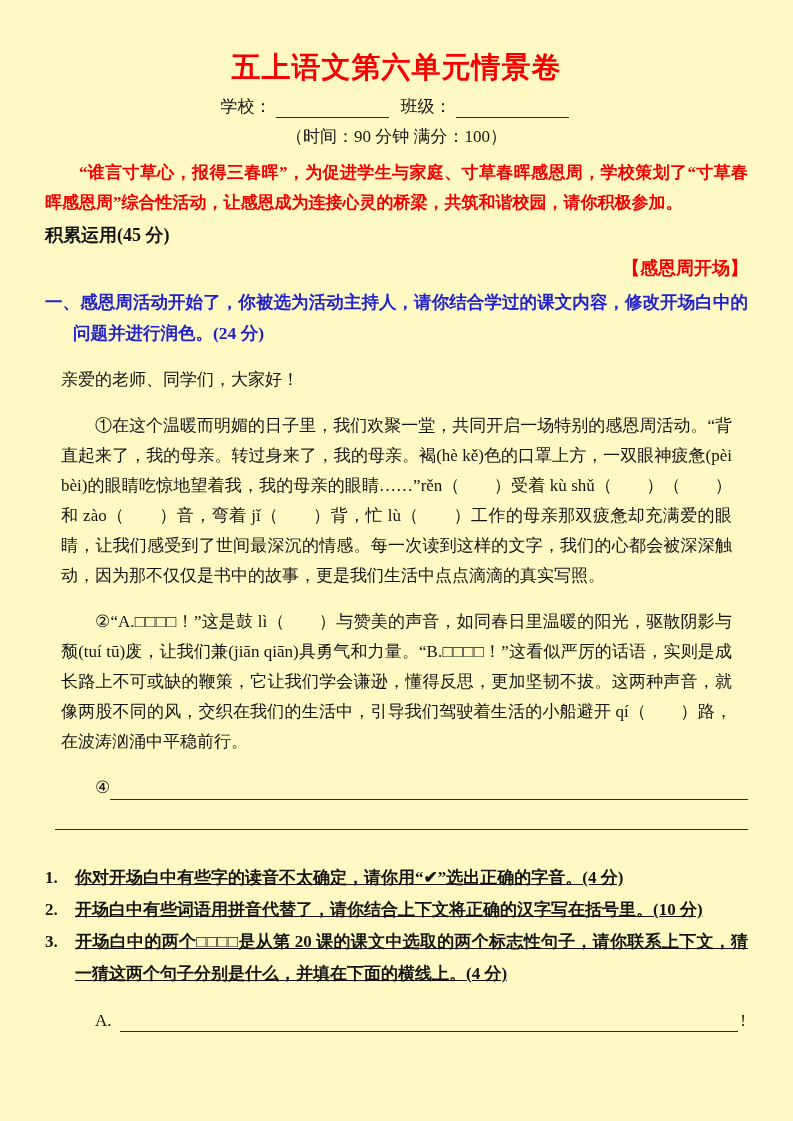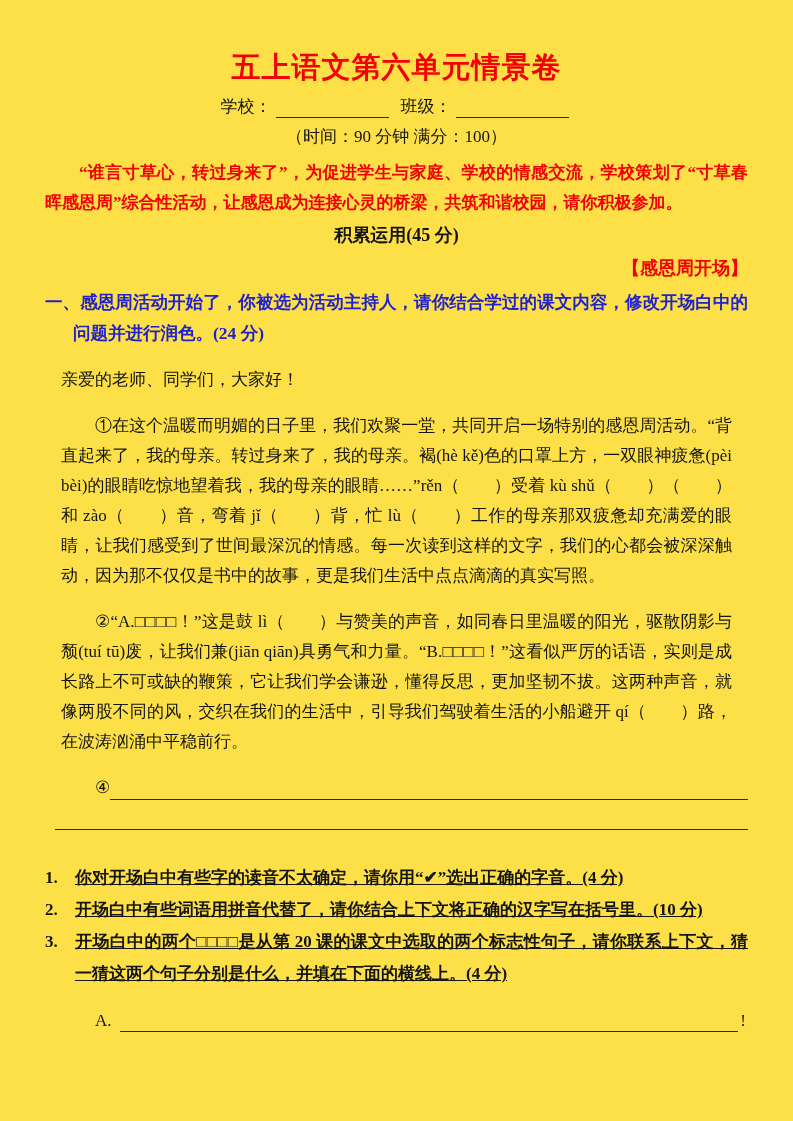--- a/index.html
+++ b/index.html
@@ -1,21 +1,21 @@
 <!DOCTYPE html>
 <html><head>
 <meta charset="utf-8">
 <style>
   * { box-sizing: border-box; }
   html, body { margin: 0; padding: 0; background: #ffffff; }
   .page {
     position: relative;
     width: 793px; height: 1121px;
     margin: 0 auto;
-    background: #fde047;
+    background: #fef9c3;
     font-family: "Liberation Serif", "DejaVu Serif", serif;
     color: #141414;
     padding: 44px 45px 0 45px;
     overflow: hidden;
   }
   .title {
     margin: 6px 0 10px 0;
     text-align: center;
     color: #f40000;
     font-size: 29px;
@@ -41,21 +41,21 @@
   .time-row { text-align: center; font-size: 17px; line-height: 26px; margin-top: 4px; }
   .intro {
     color: #f20000;
     font-weight: bold;
     font-size: 17px;
     line-height: 30px;
     text-align: justify;
     text-indent: 2em;
     margin: 8px 0 2px 0;
   }
-  .center-black { text-align: center; font-weight: bold; font-size: 18px; line-height: 30px; margin: 2px 0; }
+  .center-black { font-weight: bold; font-size: 18px; line-height: 30px; margin: 2px 0; }
   .center-red { text-align: right; font-weight: bold; font-size: 18px; line-height: 32px; color: #f20000; margin: 0 0 3px 0; }
   .q-one {
     color: #2222cd;
     font-weight: bold;
     font-size: 17.5px;
     line-height: 31px;
     padding-left: 28px;
     text-indent: -28px;
     text-align: justify;
     margin: 2px 0 1px 0;
@@ -121,21 +121,21 @@
       <span class="uline"></span>
     </span>
     <span class="info-pair">
       <span>班级：</span>
       <span class="uline"></span>
     </span>
   </div>
 
   <div class="time-row">（时间：90 分钟  满分：100）</div>
 
-  <p class="intro">“谁言寸草心，转过身来了”，为促进学生与家庭、学校的情感交流，学校策划了“寸草春晖感恩周”综合性活动，让感恩成为连接心灵的桥梁，共筑和谐校园，请你积极参加。</p>
+  <p class="intro">“谁言寸草心，报得三春晖”，为促进学生与家庭、寸草春晖感恩周，学校策划了“寸草春晖感恩周”综合性活动，让感恩成为连接心灵的桥梁，共筑和谐校园，请你积极参加。</p>
 
   <div class="center-black">积累运用(45 分)</div>
 
   <div class="center-red">【感恩周开场】</div>
 
   <div class="q-one"><span>一、</span><span>感恩周活动开始了，你被选为活动主持人，请你结合学过的课文内容，修改开场白中的问题并进行润色。(24 分)</span></div>
 
   <p class="body-p">亲爱的老师、同学们，大家好！</p>
 
   <p class="body-p indent">①在这个温暖而明媚的日子里，我们欢聚一堂，共同开启一场特别的感恩周活动。“背直起来了，我的母亲。转过身来了，我的母亲。褐(hè kě)色的口罩上方，一双眼神疲惫(pèi bèi)的眼睛吃惊地望着我，我的母亲的眼睛……”rěn（　　）受着 kù shǔ（　　）（　　）和 zào（　　）音，弯着 jǐ（　　）背，忙 lù（　　）工作的母亲那双疲惫却充满爱的眼睛，让我们感受到了世间最深沉的情感。每一次读到这样的文字，我们的心都会被深深触动，因为那不仅仅是书中的故事，更是我们生活中点点滴滴的真实写照。</p>

